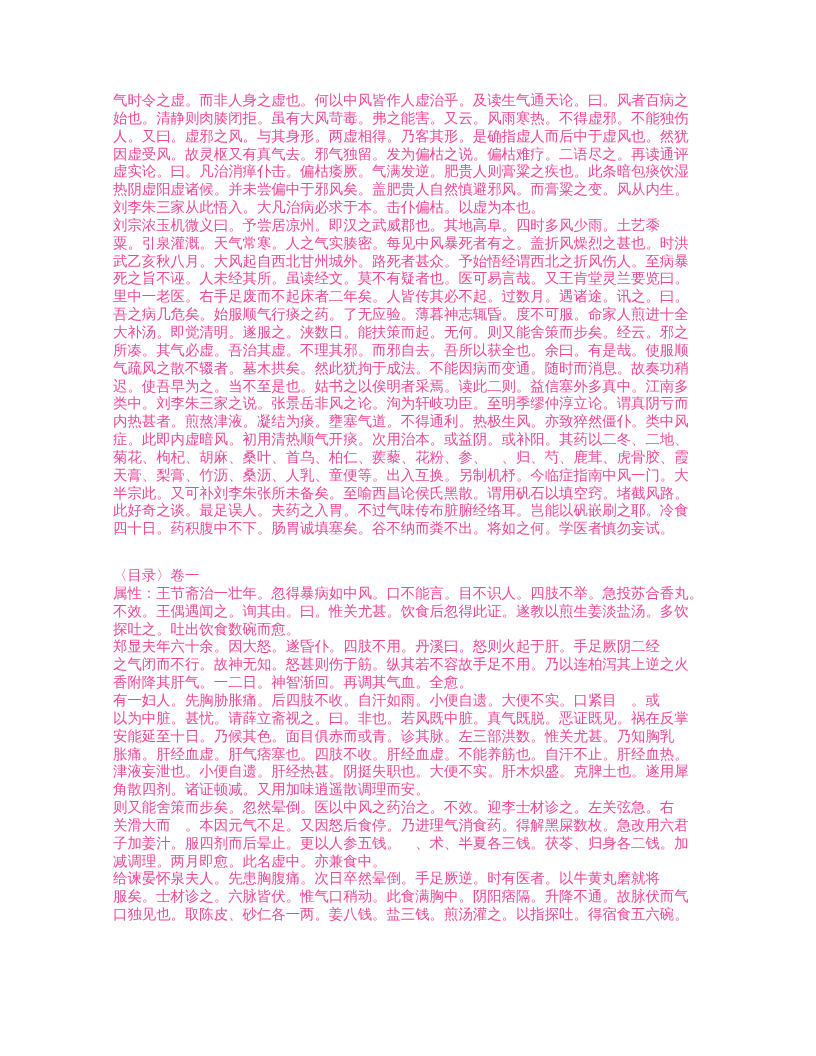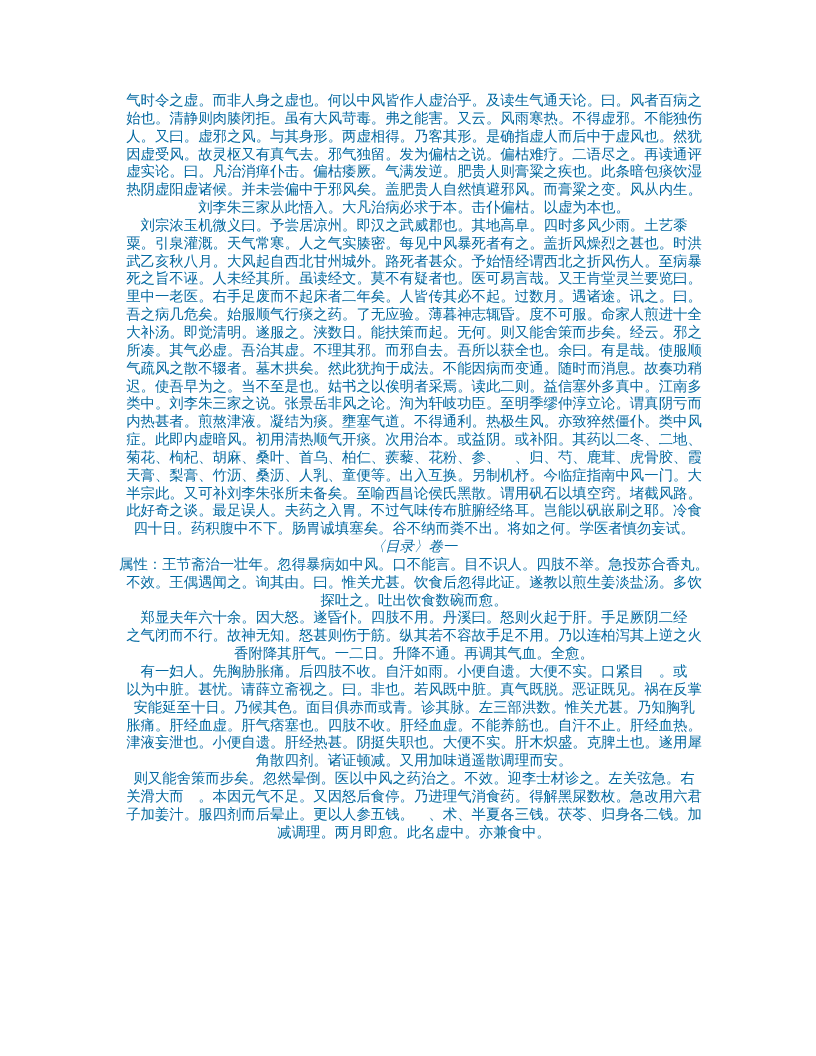--- a/index.html
+++ b/index.html
@@ -15,34 +15,34 @@
     width: 816px;
     height: 1056px;
     background: #ffffff;
     overflow: hidden;
   }
   .text-block {
     position: absolute;
     left: 113px;
     top: 92px;
     width: 602px;
-    color: #0369a1;
+    color: #ec4899;
     font-size: 14.4px;
     line-height: 17.85px;
-    text-align: center;
+    text-align: left;
   }
   .para {
     white-space: pre-line;
     word-break: break-all;
   }
   .heading-line {
     white-space: pre-line;
   }
   .toc-gap {
-    font-style: italic;
+    margin-top: 29px;
   }
 </style>
 </head>
 <body>
 
 <div class="page">
   <div class="text-block">
 
     <div class="para">气时令之虚。而非人身之虚也。何以中风皆作人虚治乎。及读生气通天论。曰。风者百病之
 始也。清静则肉腠闭拒。虽有大风苛毒。弗之能害。又云。风雨寒热。不得虚邪。不能独伤
@@ -73,29 +73,32 @@
 
     <div class="heading-line toc-gap">〈目录〉卷一</div>
 
 
     <div class="para">属性：王节斋治一壮年。忽得暴病如中风。口不能言。目不识人。四肢不举。急投苏合香丸。
 不效。王偶遇闻之。询其由。曰。惟关尤甚。饮食后忽得此证。遂教以煎生姜淡盐汤。多饮
 探吐之。吐出饮食数碗而愈。</div>
 
     <div class="para">郑显夫年六十余。因大怒。遂昏仆。四肢不用。丹溪曰。怒则火起于肝。手足厥阴二经
 之气闭而不行。故神无知。怒甚则伤于筋。纵其若不容故手足不用。乃以连柏泻其上逆之火
-香附降其肝气。一二日。升降不通。再调其气血。全愈。</div>
+香附降其肝气。一二日。神智渐回。再调其气血。全愈。</div>
 
     <div class="para">有一妇人。先胸胁胀痛。后四肢不收。自汗如雨。小便自遗。大便不实。口紧目　。或
 以为中脏。甚忧。请薛立斋视之。曰。非也。若风既中脏。真气既脱。恶证既见。祸在反掌
 安能延至十日。乃候其色。面目俱赤而或青。诊其脉。左三部洪数。惟关尤甚。乃知胸乳
 胀痛。肝经血虚。肝气痞塞也。四肢不收。肝经血虚。不能养筋也。自汗不止。肝经血热。
 津液妄泄也。小便自遗。肝经热甚。阴挺失职也。大便不实。肝木炽盛。克脾土也。遂用犀
 角散四剂。诸证顿减。又用加味逍遥散调理而安。</div>
 
     <div class="para">则又能舍策而步矣。忽然晕倒。医以中风之药治之。不效。迎李士材诊之。左关弦急。右
 关滑大而　。本因元气不足。又因怒后食停。乃进理气消食药。得解黑屎数枚。急改用六君
 子加姜汁。服四剂而后晕止。更以人参五钱。　、术、半夏各三钱。茯苓、归身各二钱。加
 减调理。两月即愈。此名虚中。亦兼食中。</div>
 
+    <div class="para">给谏晏怀泉夫人。先患胸腹痛。次日卒然晕倒。手足厥逆。时有医者。以牛黄丸磨就将
+服矣。士材诊之。六脉皆伏。惟气口稍动。此食满胸中。阴阳痞隔。升降不通。故脉伏而气
+口独见也。取陈皮、砂仁各一两。姜八钱。盐三钱。煎汤灌之。以指探吐。得宿食五六碗。</div>
 
   </div>
 </div>
 
 </body></html>

